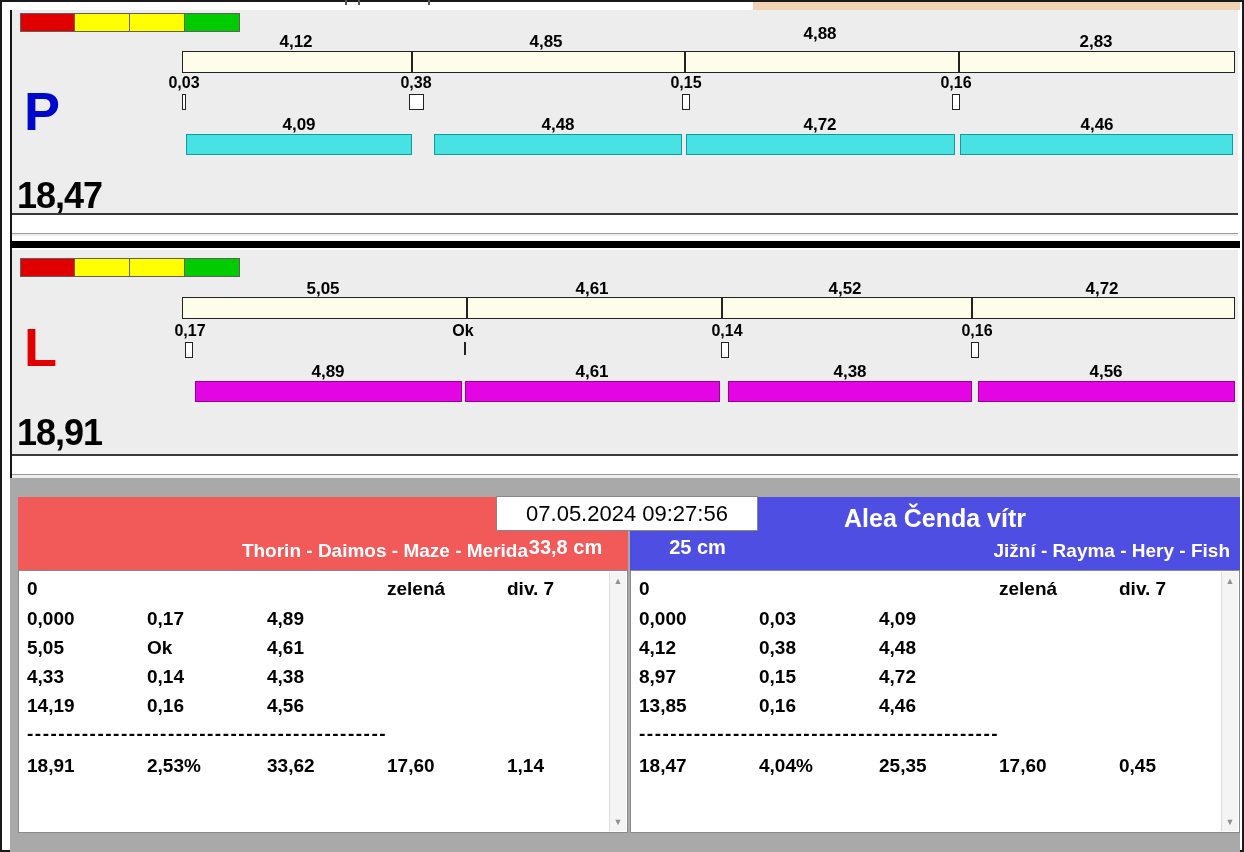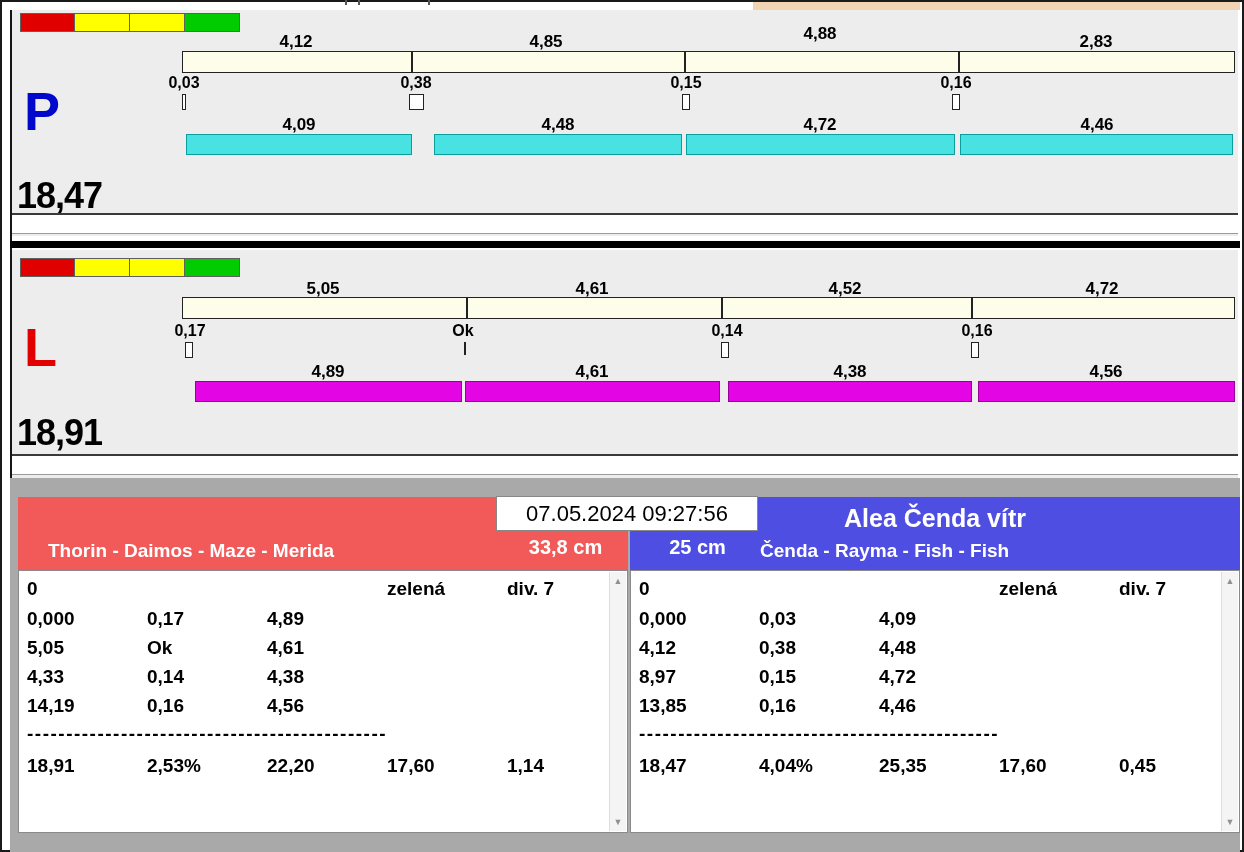--- a/index.html
+++ b/index.html
@@ -37,21 +37,21 @@
   .strip{position:absolute;left:0;width:1226px;height:21px;background:#fff;
          border-top:2px solid #3a3a3a;border-bottom:1px solid #9a9a9a}
   .divider{position:absolute;left:10px;top:241px;width:1230px;height:7px;background:#000}
 
   
   .bottom-bg{position:absolute;left:10px;top:478px;width:1230px;height:374px;background:#a9a9a9}
   .team-header{position:absolute;top:497px;width:610px;height:73px;color:#fff}
   .team-header.red{background:#f25a5a}
   .team-header.blue{background:#4e4ee2}
   .team-title{position:absolute;left:0;width:100%;top:7px;text-align:center;font-size:25px;font-weight:bold;white-space:nowrap}
-  .team-sub{position:absolute;top:43px;text-align:left;font-size:19px;font-weight:bold;white-space:nowrap}
+  .team-sub{position:absolute;top:43px;text-align:right;font-size:19px;font-weight:bold;white-space:nowrap}
   .team-height{position:absolute;top:39px;text-align:center;font-size:20px;font-weight:bold;white-space:nowrap}
   .timestamp{position:absolute;left:496px;top:496px;width:262px;height:35px;background:#fff;border:1px solid #888;
              font-size:22px;text-align:center;line-height:33px;z-index:3;white-space:nowrap}
   .rtable{position:absolute;top:570px;width:610px;height:263px;background:#fff;border:1px solid #8a8a8a;
           font-size:19px;font-weight:bold}
   .trow{position:absolute;left:0;height:24px;width:580px;white-space:nowrap}
   .tcell{position:absolute;white-space:nowrap}
   .c0{left:8px}.c1{left:128px}.c2{left:248px}.c3{left:368px}.c4{left:488px}
   .sep{position:absolute;left:8px;width:440px;letter-spacing:1.5px;overflow:hidden;white-space:nowrap}
   .scrollbar{position:absolute;right:1px;top:1px;width:17px;height:259px;background:#f4f4f4;border-left:1px solid #ddd}
@@ -163,21 +163,21 @@
   <div class="bottom-bg"></div>
 
   <div class="team-header red" style="left:18px">
     <div class="team-sub" style="left:30px;width:480px">Thorin - Daimos - Maze - Merida</div>
     <div class="team-height" style="left:485px;width:125px">33,8 cm</div>
   </div>
 
   <div class="team-header blue" style="left:630px">
     <div class="team-title">Alea Čenda vítr</div>
     <div class="team-height" style="left:15px;width:105px">25 cm</div>
-    <div class="team-sub" style="left:130px;width:470px">Čenda - Rayma - Fish - Fish</div>
+    <div class="team-sub" style="left:130px;width:470px">Jižní - Rayma - Hery - Fish</div>
   </div>
 
   <div class="timestamp">07.05.2024 09:27:56</div>
 
   <div class="rtable" style="left:18px">
     <div class="trow" style="top:7px">
       <span class="tcell c0">0</span>
       <span class="tcell c3">zelená</span>
       <span class="tcell c4">div. 7</span>
     </div>
@@ -198,21 +198,21 @@
     </div>
     <div class="trow" style="top:124px">
       <span class="tcell c0">14,19</span>
       <span class="tcell c1">0,16</span>
       <span class="tcell c2">4,56</span>
     </div>
     <div class="sep" style="top:152px">----------------------------------------------</div>
     <div class="trow" style="top:184px">
       <span class="tcell c0">18,91</span>
       <span class="tcell c1">2,53%</span>
-      <span class="tcell c2">22,20</span>
+      <span class="tcell c2">33,62</span>
       <span class="tcell c3">17,60</span>
       <span class="tcell c4">1,14</span>
     </div>
     <div class="scrollbar">
       <div class="scroll-arrow up">▲</div>
       <div class="scroll-arrow down">▼</div>
     </div>
   </div>
 
   <div class="rtable" style="left:630px">

